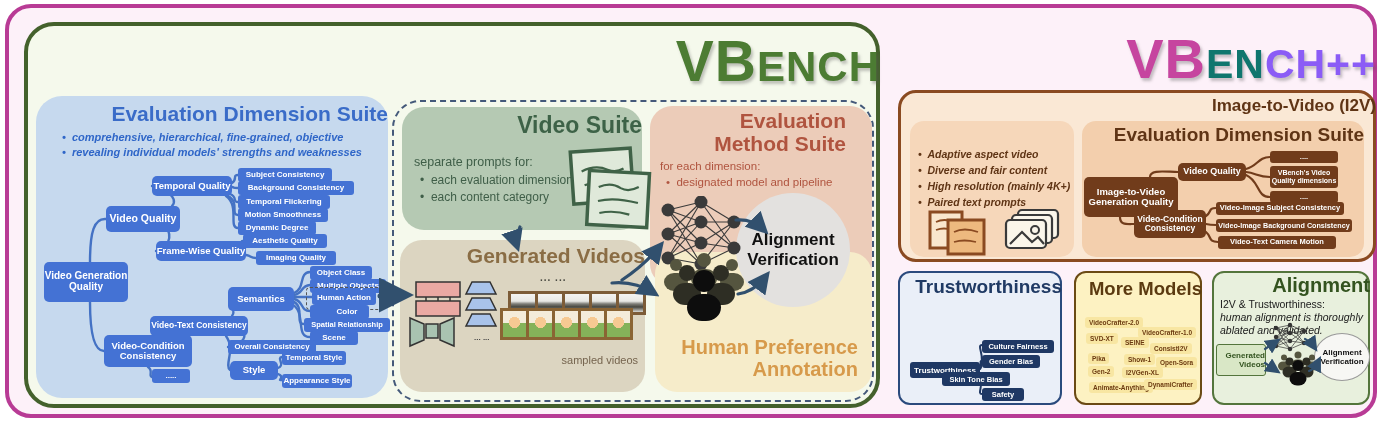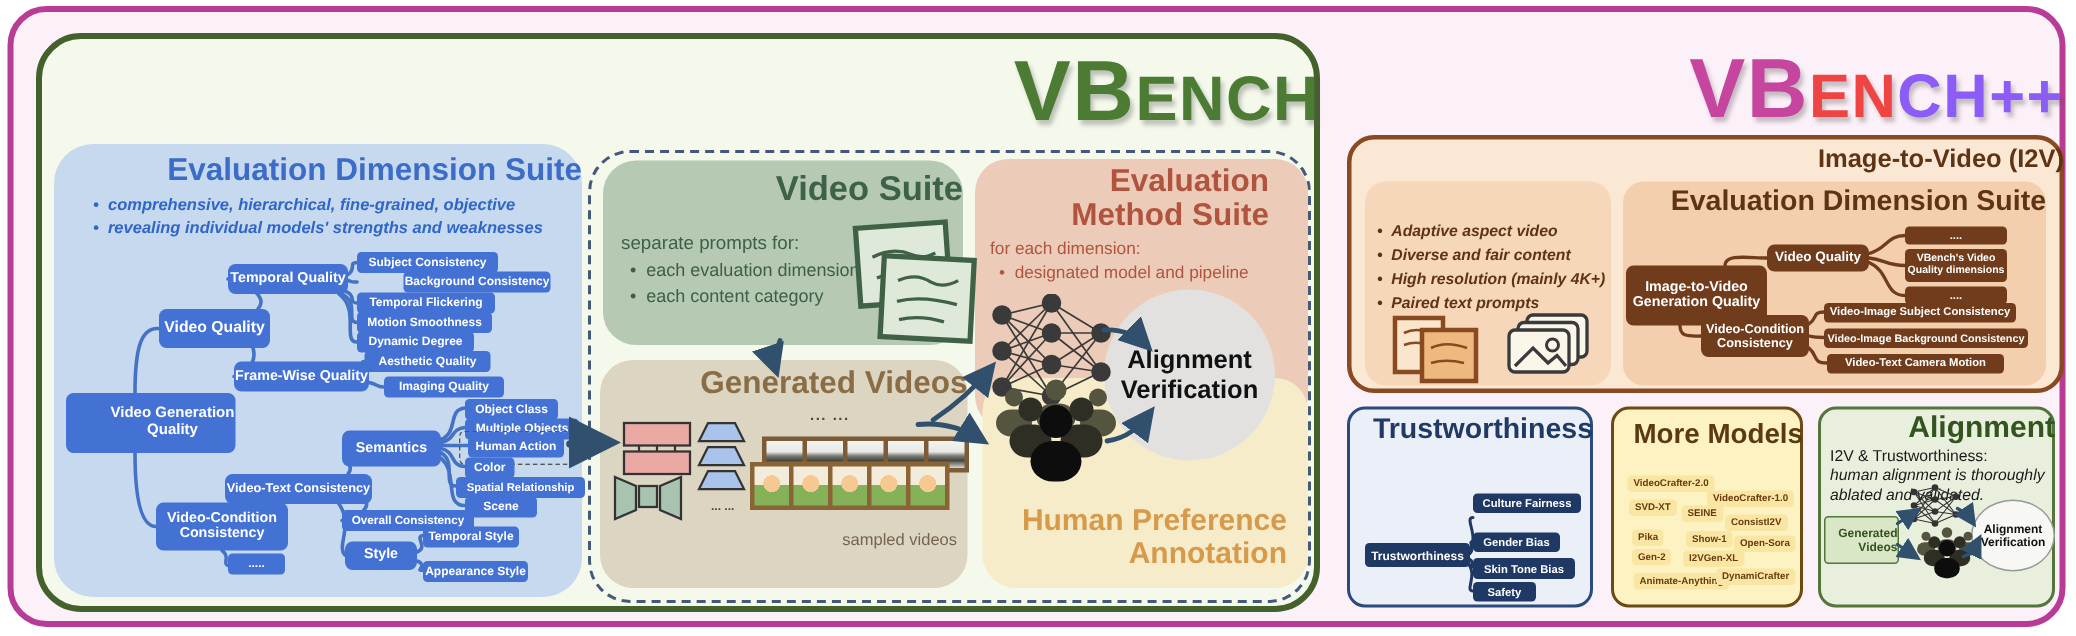--- a/index.html
+++ b/index.html
@@ -86,39 +86,39 @@
       <path d="M1206 232 C1212 237,1208 242,1218 242"></path>
     </g>
     <g stroke="#1f3864" stroke-width="2" fill="none" stroke-linecap="round">
       <path d="M980 366 C986 357,976 345,982 345"></path>
       <path d="M980 369 C984 365,978 361,982 361"></path>
       <path d="M980 373 C984 376,978 378,982 378"></path>
       <path d="M978 375 C986 383,976 394,982 394"></path>
     </g>
   </svg>
 
-  <div class="bnode" style="left:44px;top:262px;width:84px;height:40px;font-size:10px;padding-left:29px;">Video Generation Quality</div>
+  <div class="bnode" style="left:44px;top:262px;width:84px;height:40px;font-size:10px;">Video Generation Quality</div>
   <div class="bnode" style="left:106px;top:206px;width:74px;height:26px;font-size:10.5px;">Video Quality</div>
   <div class="bnode" style="left:152px;top:176px;width:80px;height:20px;font-size:9.5px;">Temporal Quality</div>
   <div class="bnode" style="left:156px;top:241px;width:90px;height:20px;font-size:9.5px;">Frame-Wise Quality</div>
   <div class="bleaf" style="left:238px;top:168px;width:94px;">Subject Consistency</div>
-  <div class="bleaf" style="left:238px;top:181px;width:98px;margin-left:31px;">Background Consistency</div>
+  <div class="bleaf" style="left:238px;top:181px;width:116px;">Background Consistency</div>
   <div class="bleaf" style="left:238px;top:195px;width:92px;">Temporal Flickering</div>
   <div class="bleaf" style="left:238px;top:208px;width:90px;">Motion Smoothness</div>
   <div class="bleaf" style="left:238px;top:221px;width:78px;">Dynamic Degree</div>
   <div class="bleaf" style="left:243px;top:234px;width:84px;">Aesthetic Quality</div>
   <div class="bleaf" style="left:256px;top:251px;width:80px;">Imaging Quality</div>
   <div class="bnode" style="left:104px;top:335px;width:88px;height:32px;font-size:9.5px;">Video-Condition Consistency</div>
   <div class="bnode" style="left:150px;top:316px;width:98px;height:20px;font-size:8.5px;">Video-Text Consistency</div>
   <div class="bnode" style="left:228px;top:287px;width:66px;height:24px;font-size:9.5px;">Semantics</div>
   <div class="bleaf" style="left:310px;top:266px;width:62px;">Object Class</div>
   <div class="bleaf" style="left:310px;top:279px;width:76px;">Multiple Objects</div>
   <div class="abs" style="left:306px;top:287px;width:74px;height:21px;border:1.6px dashed #555;border-radius:4px;z-index:2;"></div>
   <div class="bleaf" style="left:312px;top:291px;width:64px;">Human Action</div>
-  <div class="bleaf" style="left:310px;top:305px;width:33px;">Color</div>
+  <div class="bleaf" style="left:310px;top:305px;width:44px;padding-left:15px;">Color</div>
   <div class="bleaf" style="left:304px;top:318px;width:86px;font-size:7.5px;">Spatial Relationship</div>
   <div class="bleaf" style="left:310px;top:331px;width:48px;">Scene</div>
   <div class="bleaf" style="left:228px;top:340px;width:88px;font-size:7.8px;">Overall Consistency</div>
   <div class="bnode" style="left:230px;top:361px;width:48px;height:19px;font-size:9.5px;">Style</div>
   <div class="bleaf" style="left:282px;top:351px;width:64px;">Temporal Style</div>
   <div class="bleaf" style="left:282px;top:374px;width:70px;">Appearance Style</div>
   <div class="bleaf" style="left:152px;top:369px;width:38px;">.....</div>
 
   <div class="panel" style="left:402px;top:107px;width:240px;height:123px;border-radius:22px;background:#b5c9b3;"></div>
   <div class="abs ctr" style="left:402px;top:112px;width:240px;font-size:23px;font-weight:bold;color:#3d6247;">Video Suite</div>
@@ -234,21 +234,21 @@
     </g>
   </svg>
   <div class="abs ctr" style="left:668px;top:336px;width:190px;font-size:20px;font-weight:bold;color:#d79a4b;line-height:1.1;">Human Preference Annotation</div>
 
   <div class="abs" style="left:736px;top:193px;width:114px;height:114px;border-radius:50%;background:#e3e1df;z-index:2;display:flex;flex-direction:column;align-items:center;justify-content:center;color:#111;font-size:17px;font-weight:600;">
     <div>Alignment</div>
     <div>Verification</div>
   </div>
 
   <div class="abs ctr" style="left:898px;top:26px;width:478px;font-weight:bold;text-shadow:2px 3px 3px rgba(90,90,90,.35);letter-spacing:1px;">
-    <span style="font-size:56px;color:#c6459f;">VB</span><span style="font-size:41px;color:#ef4444;">EN</span><span style="font-size:41px;color:#8b5cf6;">CH++</span>
+    <span style="font-size:56px;color:#c6459f;">VB</span><span style="font-size:41px;color:#0f766e;">EN</span><span style="font-size:41px;color:#8b5cf6;">CH++</span>
   </div>
 
   <div class="panel" style="left:898px;top:90px;width:478px;height:172px;border:3px solid #8a4a21;border-radius:18px;background:#fae8d5;"></div>
   <div class="abs ctr" style="left:898px;top:96px;width:478px;font-size:17px;font-weight:bold;color:#5f3415;">Image-to-Video (I2V)</div>
 
   <div class="panel" style="left:910px;top:121px;width:164px;height:136px;border-radius:14px;background:#f6d7ba;"></div>
   <div class="abs blt" style="left:918px;top:148px;width:152px;font-size:10.5px;font-style:italic;font-weight:600;color:#5f3415;">Adaptive aspect video</div>
   <div class="abs blt" style="left:918px;top:164px;width:152px;font-size:10.5px;font-style:italic;font-weight:600;color:#5f3415;">Diverse and fair content</div>
   <div class="abs blt" style="left:918px;top:180px;width:156px;font-size:10.5px;font-style:italic;font-weight:600;color:#5f3415;">High resolution (mainly 4K+)</div>
   <div class="abs blt" style="left:918px;top:196px;width:152px;font-size:10.5px;font-style:italic;font-weight:600;color:#5f3415;">Paired text prompts</div>
@@ -276,23 +276,23 @@
   <div class="brleaf" style="left:1270px;top:166px;width:68px;height:22px;font-size:7px;white-space:normal;line-height:1.15;">VBench's Video Quality dimensions</div>
   <div class="brleaf" style="left:1270px;top:191px;width:68px;height:12px;font-size:7.5px;">....</div>
   <div class="brnode" style="left:1134px;top:210px;width:72px;height:28px;font-size:8.5px;">Video-Condition Consistency</div>
   <div class="brleaf" style="left:1216px;top:202px;width:128px;height:13px;font-size:7.5px;">Video-Image Subject Consistency</div>
   <div class="brleaf" style="left:1216px;top:219px;width:136px;height:13px;font-size:7.2px;">Video-Image Background Consistency</div>
   <div class="brleaf" style="left:1218px;top:236px;width:118px;height:13px;font-size:7.5px;">Video-Text Camera Motion</div>
 
   <div class="panel" style="left:898px;top:271px;width:164px;height:134px;border:2.5px solid #2b4a7d;border-radius:12px;background:#eaeff8;"></div>
   <div class="abs ctr" style="left:898px;top:276px;width:164px;font-size:19px;font-weight:bold;color:#203a64;">Trustworthiness</div>
   <div class="nvchip" style="left:910px;top:362px;width:70px;height:16px;font-size:8px;">Trustworthiness</div>
-  <div class="nvleaf" style="left:982px;top:329px;width:72px;height:13px;font-size:7.5px;">Culture Fairness</div>
+  <div class="nvleaf" style="left:982px;top:340px;width:72px;height:13px;font-size:7.5px;">Culture Fairness</div>
   <div class="nvleaf" style="left:982px;top:355px;width:58px;height:13px;font-size:7.5px;">Gender Bias</div>
-  <div class="nvleaf" style="left:982px;top:372px;width:68px;height:14px;font-size:7.5px;">Skin Tone Bias</div>
+  <div class="nvleaf" style="left:942px;top:372px;width:68px;height:14px;font-size:7.5px;">Skin Tone Bias</div>
   <div class="nvleaf" style="left:982px;top:388px;width:42px;height:13px;font-size:7.5px;">Safety</div>
 
   <div class="panel" style="left:1074px;top:271px;width:128px;height:134px;border:2.5px solid #6b4a14;border-radius:12px;background:#fdf2c2;"></div>
   <div class="abs ctr" style="left:1074px;top:278px;width:128px;font-size:18.5px;font-weight:bold;color:#5b3a10;">More Models</div>
   <div class="mchip" style="left:1085px;top:317px;">VideoCrafter-2.0</div>
   <div class="mchip" style="left:1138px;top:327px;">VideoCrafter-1.0</div>
   <div class="mchip" style="left:1086px;top:333px;">SVD-XT</div>
   <div class="mchip" style="left:1121px;top:337px;">SEINE</div>
   <div class="mchip" style="left:1150px;top:343px;">ConsistI2V</div>
   <div class="mchip" style="left:1088px;top:353px;">Pika</div>

